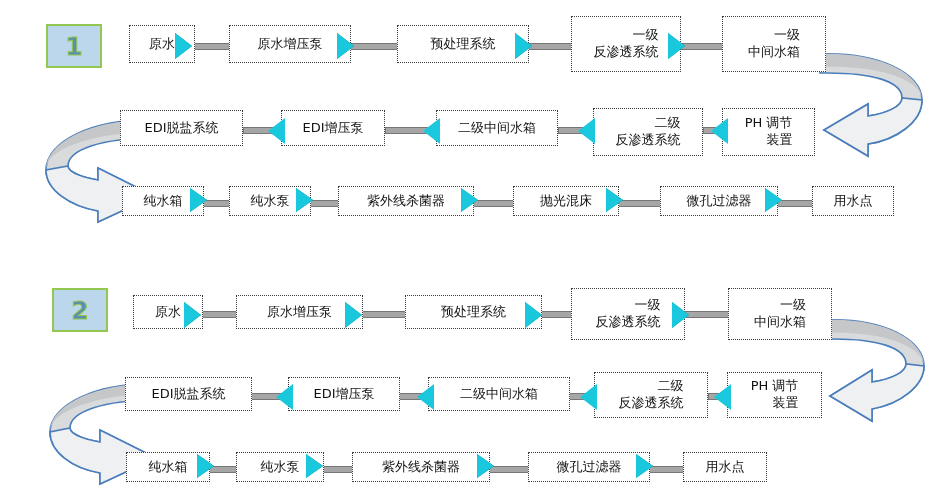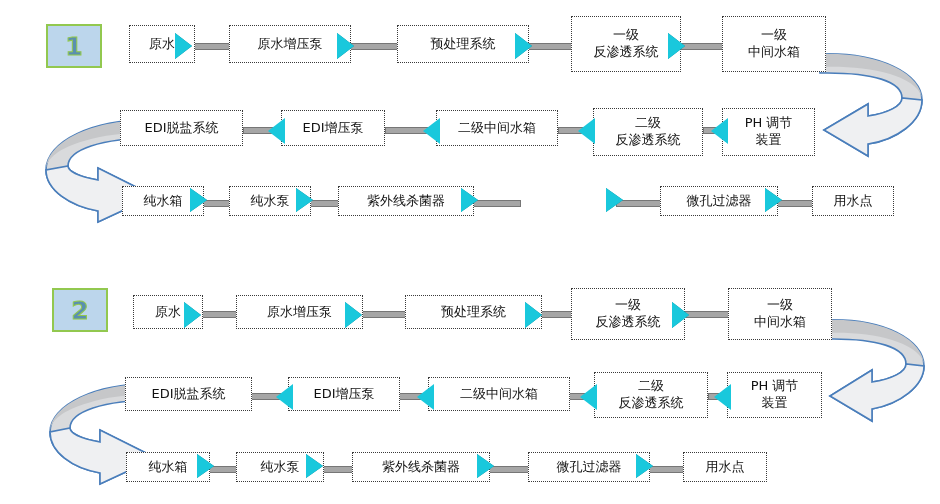--- a/index.html
+++ b/index.html
@@ -37,21 +37,21 @@
     align-items:center;
     justify-content:center;
     text-align:center;
     color:#111111;
     font-size:13px;
     line-height:1.25;
     padding:0 4px;
     white-space:nowrap;
     z-index:3;
   }
-  .node.two-line{line-height:1.3;}
+  .node.two-line{line-height:1.3;text-align:right;}
 
   
   .rod{
     position:absolute;
     height:7px;
     background:#a6a6a6;
     border:1px solid #767676;
     box-sizing:border-box;
     z-index:1;
   }
@@ -155,20 +155,21 @@
 
   <div class="node" style="left:122px;top:186px;width:82px;height:30px;">纯水箱</div>
   <div class="tri right" style="left:190px;top:188px;border-top-width:12px;border-bottom-width:12px;"></div>
 
   <div class="node" style="left:229px;top:186px;width:82px;height:30px;">纯水泵</div>
   <div class="tri right" style="left:296px;top:188px;border-top-width:12px;border-bottom-width:12px;"></div>
 
   <div class="node" style="left:338px;top:186px;width:136px;height:30px;">紫外线杀菌器</div>
   <div class="tri right" style="left:461px;top:188px;border-top-width:12px;border-bottom-width:12px;"></div>
 
+  <div class="node" style="left:513px;top:186px;width:106px;height:30px;">抛光混床</div>
   <div class="tri right" style="left:606px;top:188px;border-top-width:12px;border-bottom-width:12px;"></div>
 
   <div class="node" style="left:660px;top:186px;width:118px;height:30px;">微孔过滤器</div>
   <div class="tri right" style="left:765px;top:188px;border-top-width:12px;border-bottom-width:12px;"></div>
 
   <div class="node" style="left:812px;top:186px;width:82px;height:30px;">用水点</div>
 
   <div class="badge" style="left:52px;top:288px;">2</div>
 
   <div class="rod" style="left:198px;top:311px;width:48px;"></div>

